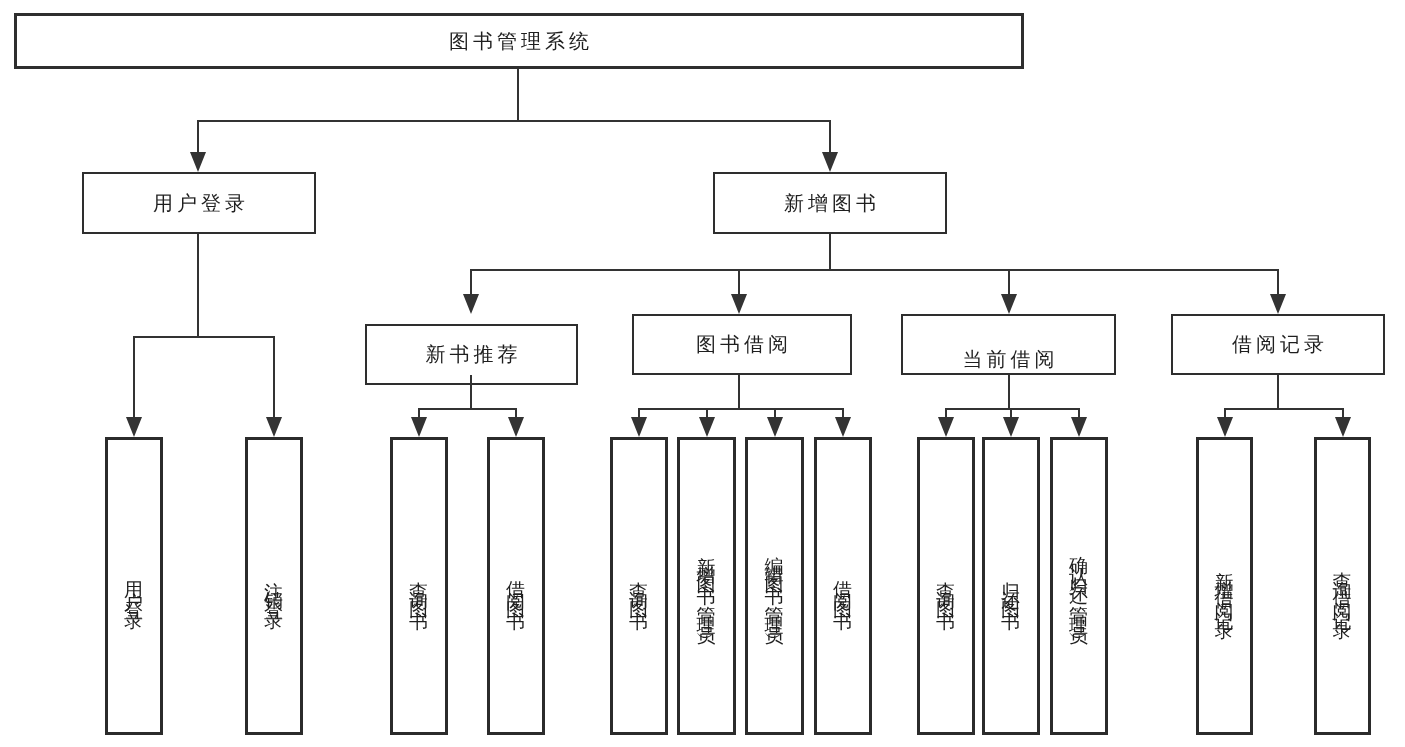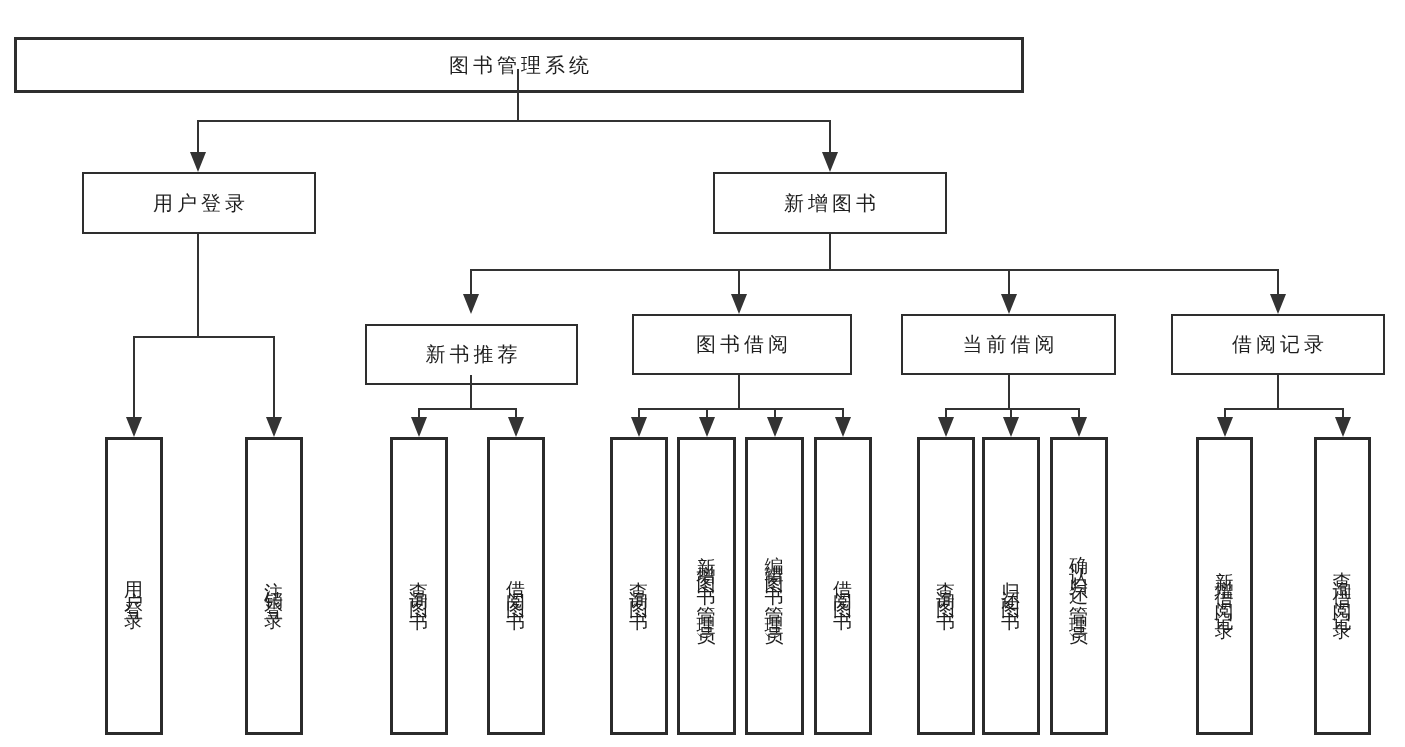--- a/index.html
+++ b/index.html
@@ -20,21 +20,21 @@
     background: #ffffff;
     border: 2px solid #2e2e2e;
     display: flex;
     align-items: center;
     justify-content: center;
     font-size: 20px;
     letter-spacing: 4px;
     color: #1f1f1f;
     text-indent: 4px;
   }
-  .node.thick { border-width: 3px; margin-top: 24px; }
+  .node.thick { border-width: 3px; }
 
   .leaf {
     position: absolute;
     top: 437px;
     height: 298px;
     width: 58px;
     background: #ffffff;
     border: 3px solid #2b2b2b;
     display: flex;
     align-items: center;
@@ -111,21 +111,21 @@
   <div class="arr" style="left:731px; top:294px;"></div>
   <div class="arr" style="left:1001px; top:294px;"></div>
   <div class="arr" style="left:1270px; top:294px;"></div>
 
   <div class="node" style="left:365px; top:314px; width:213px; height:61px;margin-top:10px;">
     <span>新书推荐</span>
   </div>
   <div class="node" style="left:632px; top:314px; width:220px; height:61px;">
     <span>图书借阅</span>
   </div>
-  <div class="node" style="left:901px; top:314px; width:215px; height:61px;">
+  <div class="node" style="left:901px; top:314px; width:215px; height:61px;align-items:flex-end;">
     <span>当前借阅</span>
   </div>
   <div class="node" style="left:1171px; top:314px; width:214px; height:61px;">
     <span>借阅记录</span>
   </div>
 
   <div class="vline" style="left:470px; top:375px; height:35px;"></div>
   <div class="hline" style="left:418px; top:408px; width:99px;"></div>
   <div class="vline" style="left:418px; top:408px; height:11px;"></div>
   <div class="vline" style="left:515px; top:408px; height:11px;"></div>

